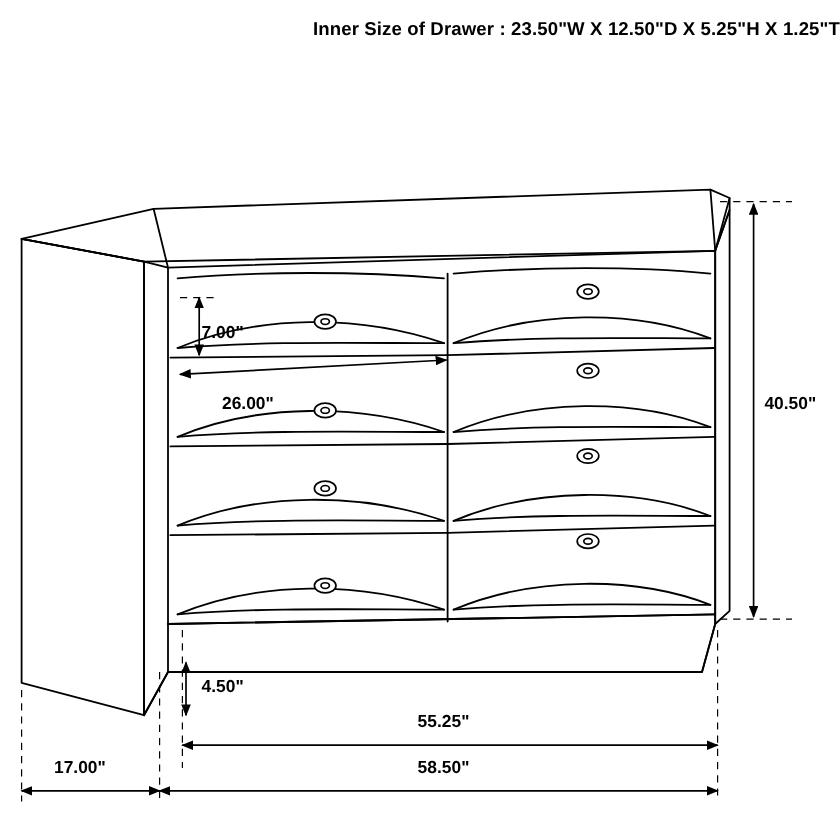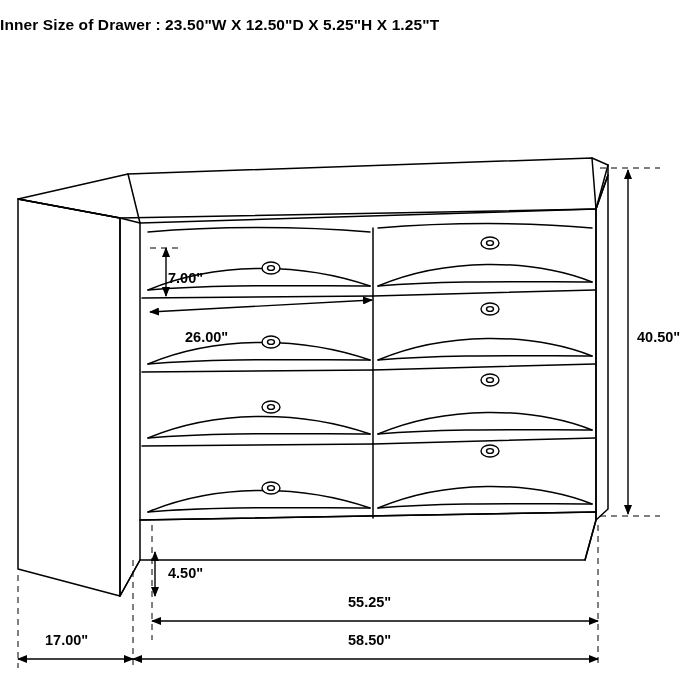--- a/index.html
+++ b/index.html
@@ -19,21 +19,21 @@
     position: absolute;
     left: 0; top: 0;
     width: 700px;
     height: 700px;
   }
   #title {
     position: absolute;
     left: 0;
     top: 16px;
     width: 700px;
-    text-align: left;
+    text-align: right;
     font-size: 15.5px;
     font-weight: bold;
     letter-spacing: 0.1px;
     white-space: nowrap;
   }
   svg.diagram {
     position: absolute;
     left: 0;
     top: 0;
     width: 700px;

